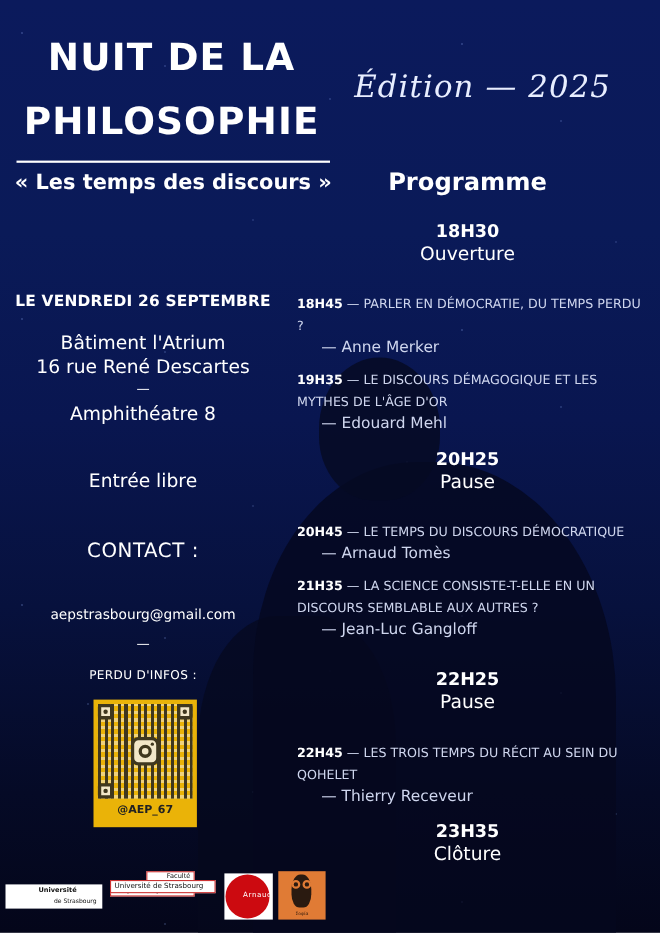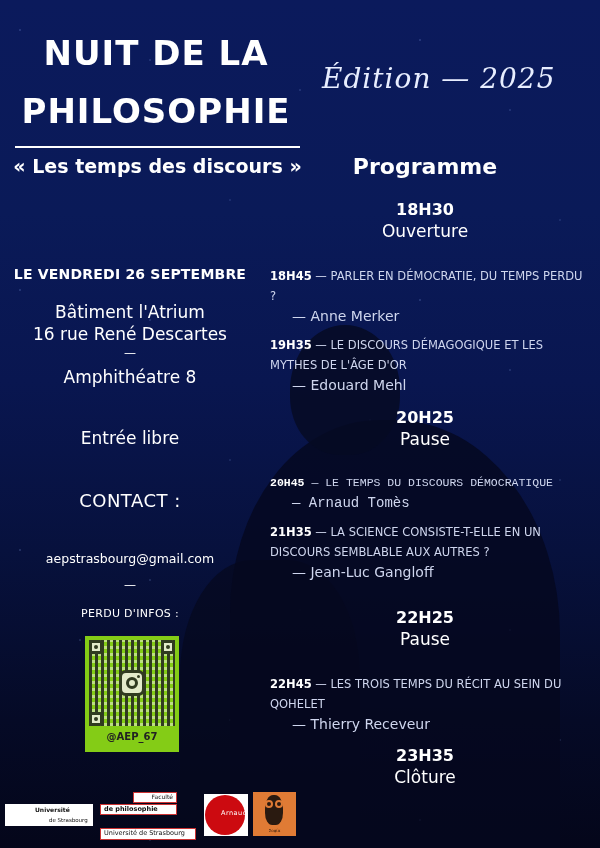--- a/index.html
+++ b/index.html
@@ -55,21 +55,21 @@
     .dash1 { top: 346px; font-size: 12px; }
     .venue3 { top: 367px; font-size: 17px; }
     .entry { top: 428px; font-size: 17px; }
     .contact { top: 490px; font-size: 18px; letter-spacing: 0.5px; }
     .email { top: 551px; font-size: 12.5px; }
     .dash2 { top: 578px; font-size: 12px; }
     .moreinfo { top: 607px; font-size: 11px; letter-spacing: 0.3px; }
 
     .qr {
       position: absolute; left: 85px; top: 636px; width: 94px; height: 116px;
-      background: #84cc16;
+      background: #eab308;
       padding: 4px;
     }
     .qr-grid {
       width: 86px; height: 86px; position: relative;
       background:
         repeating-linear-gradient(90deg, #222 0 3px, transparent 3px 6px),
         repeating-linear-gradient(0deg, rgba(244,241,234,0.6) 0 3px, transparent 3px 7px);
       opacity: 0.85;
     }
     .qr-corner { position: absolute; width: 14px; height: 14px; border: 3px solid #222; border-radius: 3px; background: #f4f1ea; }
@@ -92,21 +92,21 @@
     .talk .speaker { display: block; font-size: 14px; color: #cfd6ee; margin-left: 22px; }
 
     .logos { position: absolute; left: 0; top: 790px; width: 600px; height: 50px; }
     .logo { position: absolute; }
     .logo-unistra { left: 5px; top: 14px; width: 88px; height: 22px; background: #fff; color: #111; font-size: 6px; }
     .logo-unistra .a { position: absolute; left: 30px; top: 2px; font-weight: bold; font-size: 6px; }
     .logo-unistra .b { position: absolute; left: 44px; top: 13px; font-size: 5.5px; }
     .logo-fac { left: 100px; top: 2px; width: 96px; height: 36px; }
     .logo-fac .r1 { position: absolute; left: 33px; top: 0; width: 44px; height: 11px; background: #fff; border: 1px solid #c33; color: #111; font-size: 6px; text-align: right; padding-right: 3px; }
     .logo-fac .r2 { position: absolute; left: 0; top: 12px; width: 77px; height: 11px; background: #fff; border: 1px solid #c33; color: #111; font-size: 6.5px; font-weight: bold; padding-left: 3px; }
-    .logo-fac .r3 { position: absolute; left: 0; top: 36px; width: 96px; height: 12px; background: #fff; border: 1px solid #c33; color: #111; font-size: 6.5px; padding-left: 3px; }
+    .logo-fac .r3 { position: absolute; left: 0; top: 8px; width: 96px; height: 12px; background: #fff; border: 1px solid #c33; color: #111; font-size: 6.5px; padding-left: 3px; }
     .logo-crous { left: 204px; top: 4px; width: 44px; height: 42px; background: #fff; }
     .logo-crous .circle { position: absolute; left: 1px; top: 1px; width: 40px; height: 40px; border-radius: 50%; background: #cc0a10; }
     .logo-crous .txt { position: absolute; left: 17px; top: 15px; font-size: 6.5px; color: #fff; letter-spacing: 0.5px; }
     .logo-owl { left: 253px; top: 2px; width: 43px; height: 44px; background: #e07b35; }
     .logo-owl .owl { position: absolute; left: 12px; top: 3px; width: 18px; height: 30px; background: #2a1a10; border-radius: 45% 45% 40% 40%; }
     .logo-owl .eye { position: absolute; top: 5px; width: 8px; height: 8px; border-radius: 50%; border: 2px solid #e07b35; }
     .logo-owl .lbl { position: absolute; left: 0; bottom: 3px; width: 100%; text-align: center; font-size: 4px; color: #3a2010; }
   </style>
 </head>
 <body>
@@ -158,21 +158,21 @@
 <div class="talk" style="top:335px;">
   <span class="t">19H35</span><span> — LE DISCOURS DÉMAGOGIQUE ET LES MYTHES DE L'ÂGE D'OR</span>
   <span class="speaker">— Edouard Mehl</span>
 </div>
 
 <div class="milestone" style="top:408px;">
   <span class="time">20H25</span>
   <span class="lbl">Pause</span>
 </div>
 
-<div class="talk" style="top:473px;font-family:Liberation Mono, monospace;">
+<div class="talk" style="top:473px;">
   <span class="t">20H45</span><span> — LE TEMPS DU DISCOURS DÉMOCRATIQUE</span>
   <span class="speaker">— Arnaud Tomès</span>
 </div>
 
 <div class="talk" style="top:522px;">
   <span class="t">21H35</span><span> —  LA SCIENCE CONSISTE-T-ELLE EN UN DISCOURS SEMBLABLE AUX AUTRES ?</span>
   <span class="speaker">— Jean-Luc Gangloff</span>
 </div>
 
 <div class="milestone" style="top:608px;">

